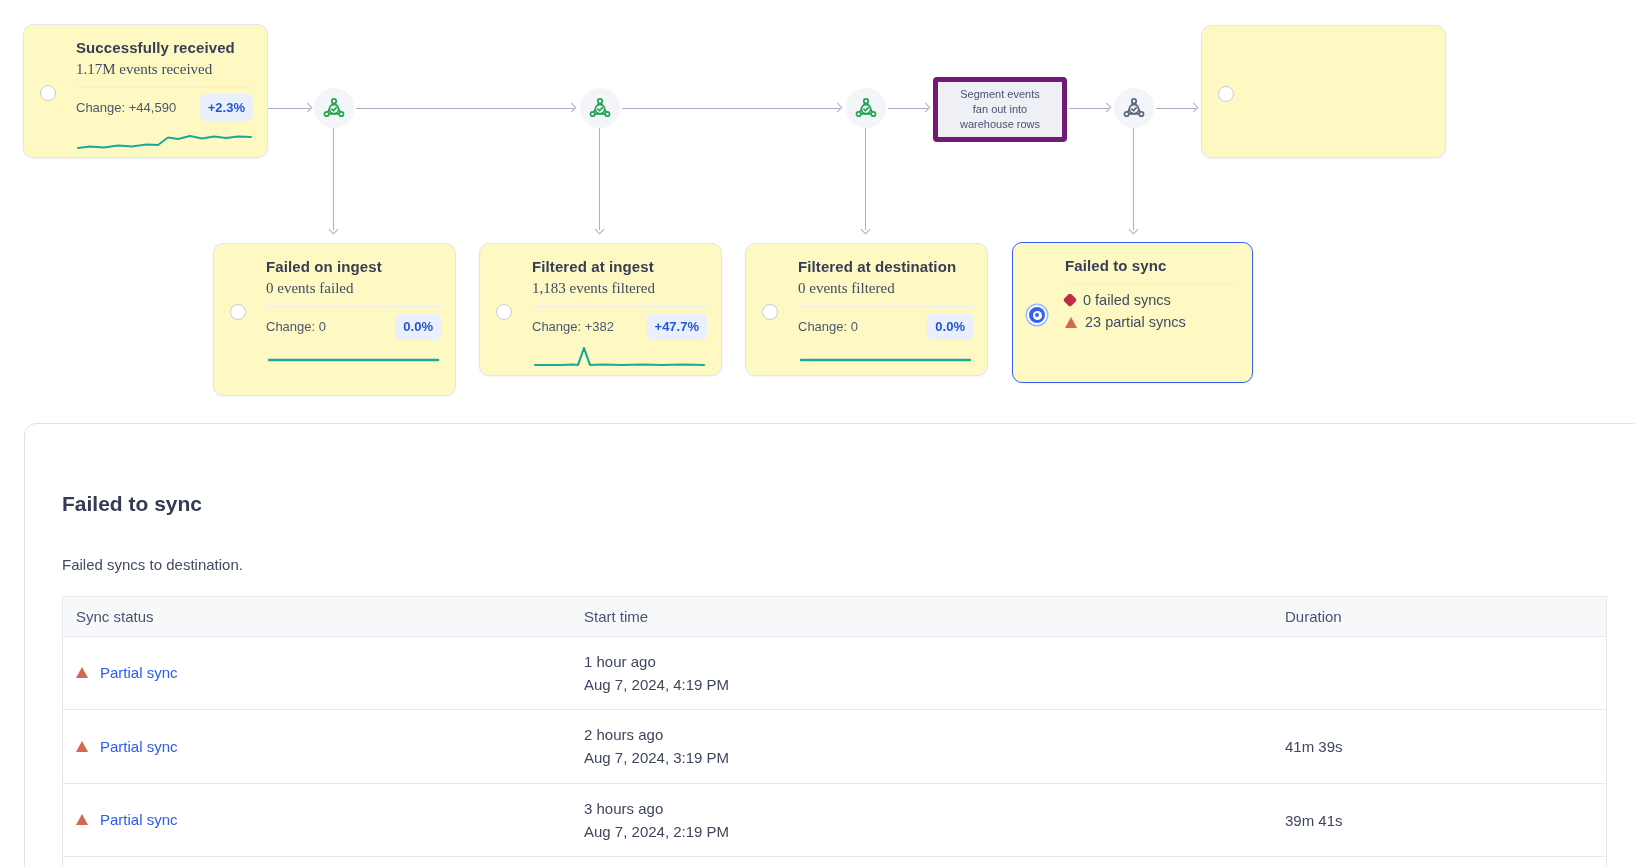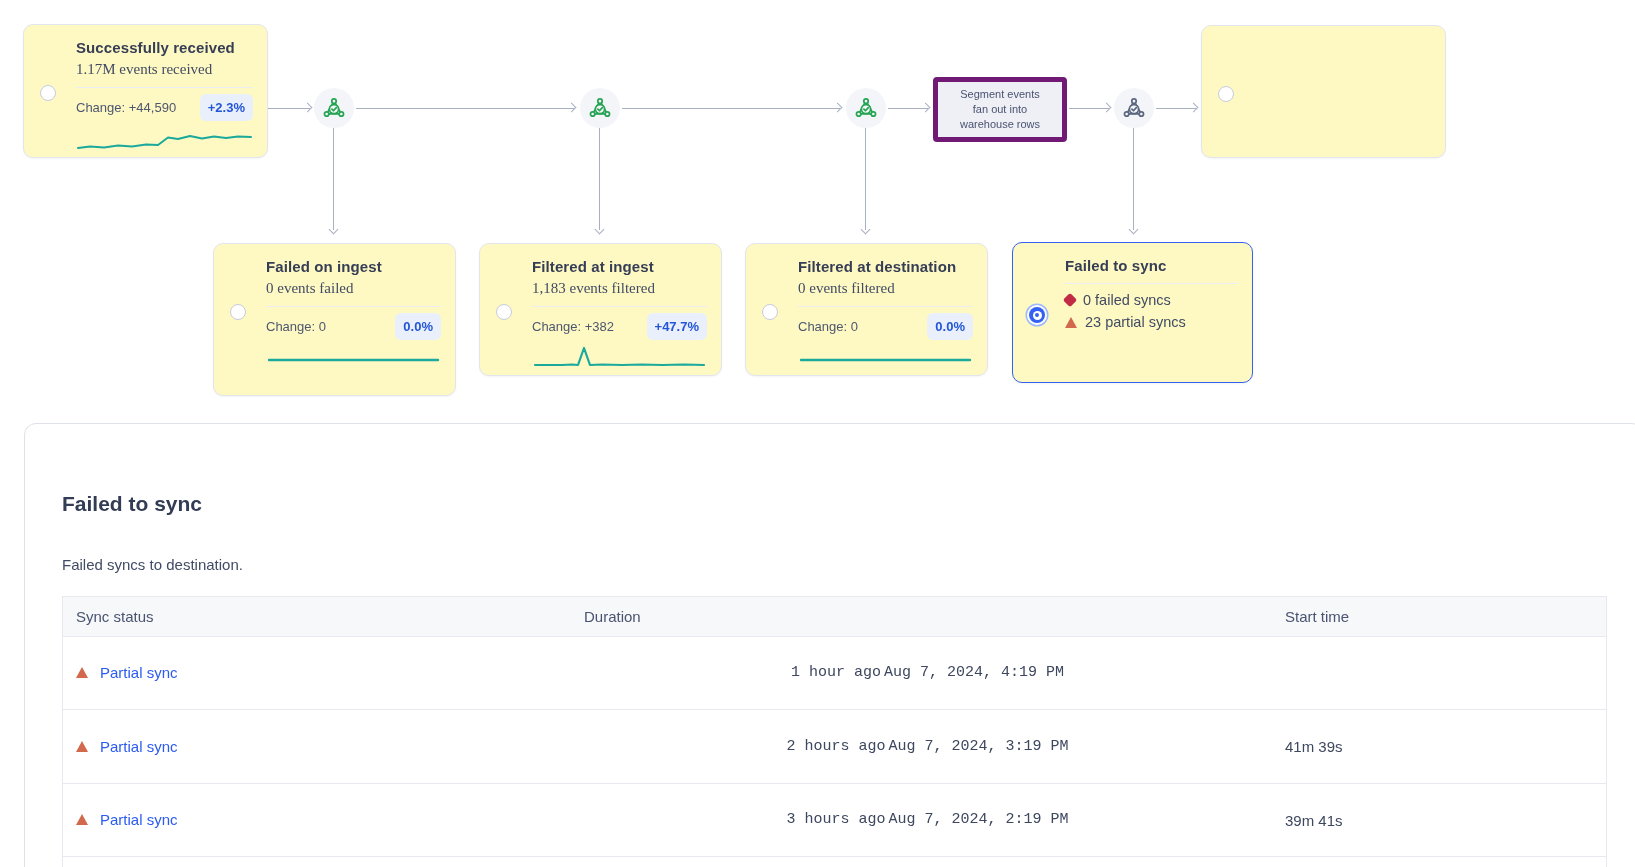--- a/index.html
+++ b/index.html
@@ -67,22 +67,22 @@
     border-bottom:none;background:#fff;}
   .trow{display:grid;grid-template-columns:507px 701px 1fr;align-items:center;}
   .thead{height:40px;background:var(--thead_bg);border-bottom:1px solid var(--row_border);}
   .thead .cell{font-size:15px;font-weight:500;color:#4a5470;}
   .brow{height:73px;border-bottom:1px solid var(--row_border);background:#fff;}
   .cell{padding-left:13px;}
   .cell.c2{padding-left:14px;}
   .cell.c3{padding-left:14px;}
   .status-link{display:inline-flex;align-items:center;gap:12px;color:var(--link);
     font-size:15px;text-decoration:none;cursor:pointer;}
-  .time-cell{display:flex;flex-direction:row;justify-content:center;gap:3px;
-    font-size:15px;color:#3d475e;line-height:20px;font-family:Liberation Mono, monospace;}
+  .time-cell{display:flex;flex-direction:column;justify-content:center;gap:3px;
+    font-size:15px;color:#3d475e;line-height:20px;}
   .dur-cell{font-size:15px;color:#3d475e;}
   .stub{height:12px;background:#fff;}
 </style>
 </head>
 <body>
 
 <div id="stage">
 
   <div class="hl" style="left:268px;width:42px;"></div>
   <div class="chev r" style="left:304px;top:104px;"></div>
@@ -245,22 +245,22 @@
     </div>
   </div>
 
   <div class="panel">
     <div class="d-heading">Failed to sync</div>
     <div class="d-desc">Failed syncs to destination.</div>
 
     <div class="table">
       <div class="trow thead">
         <div class="cell c1">Sync status</div>
+        <div class="cell c2">Start time</div>
         <div class="cell c3">Duration</div>
-        <div class="cell c2">Start time</div>
       </div>
 
       <div class="trow brow">
         <div class="cell c1">
           <a class="status-link">
             <span class="tri"></span>
             <span>Partial sync</span>
           </a>
         </div>
         <div class="cell c2 time-cell">

